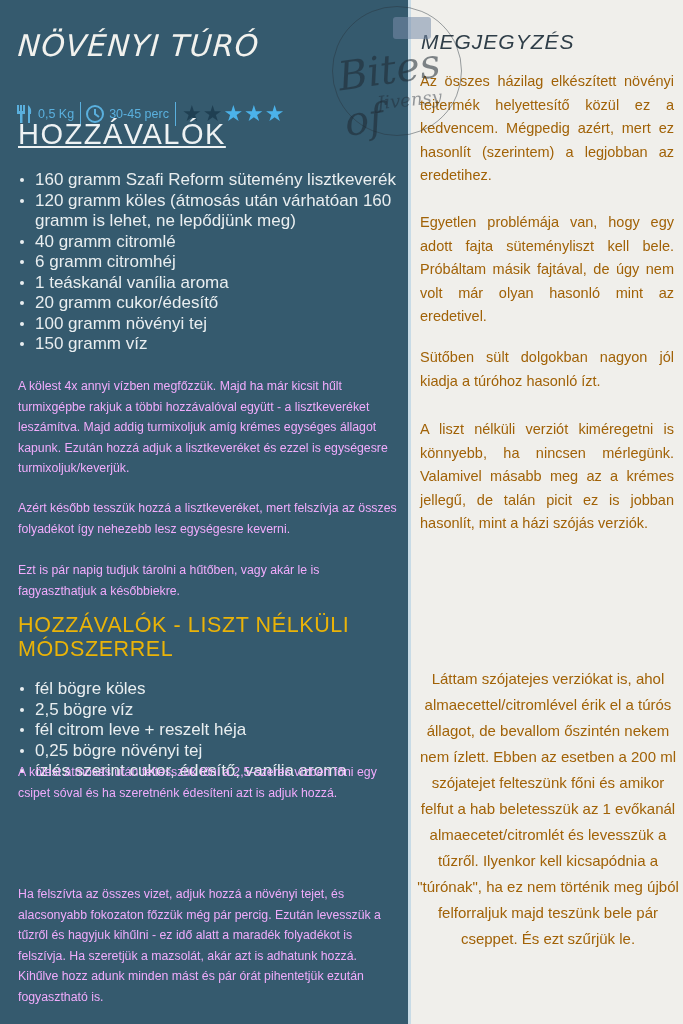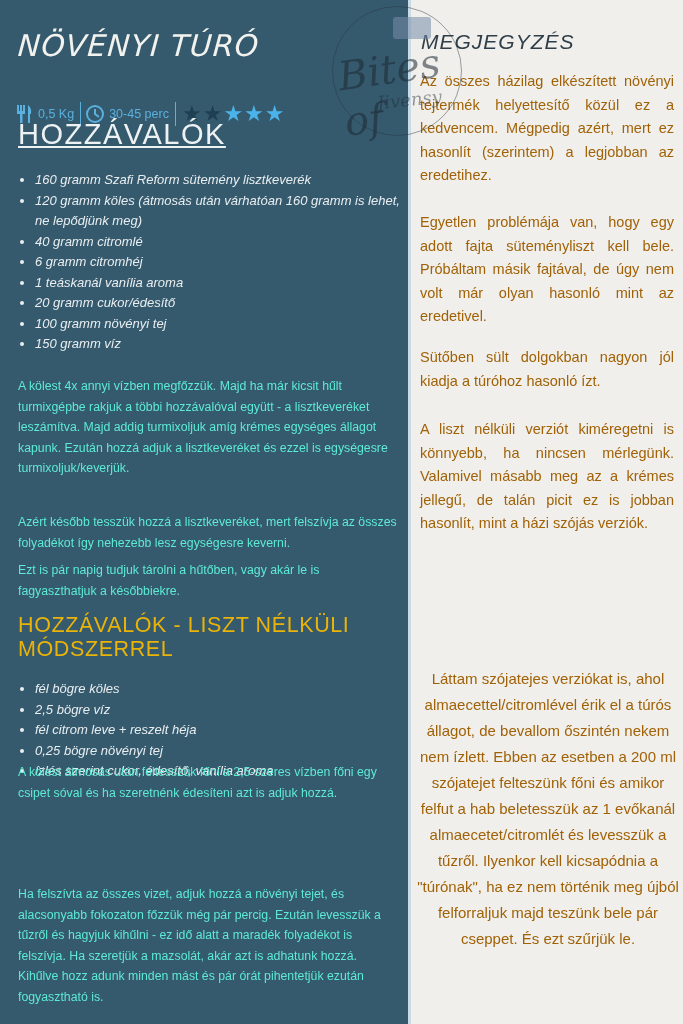--- a/index.html
+++ b/index.html
@@ -37,33 +37,33 @@
     .star { font-size: 22px; line-height: 22px; margin-right: 1px; }
     .star.off { color: #1f3f52; }
     .star.on { color: #4bb2ea; }
 
     .h-ingr {
       position: absolute; left: 18px; top: 118px;
       font-size: 29px; letter-spacing: 1.5px; color: #eef2f3; font-weight: normal; text-decoration: underline;
     }
 
     ul.ingr {
-      position: absolute; left: 18px; list-style: none; font-size: 13px; line-height: 20.5px; color: #e9eef0; font-style: italic;
+      position: absolute; left: 18px; list-style: none; font-size: 17px; line-height: 20.5px; color: #e9eef0;
     }
     ul.ingr li { position: relative; padding-left: 17px; }
     ul.ingr li::before {
       content: ""; position: absolute; left: 2px; top: 8px; width: 4px; height: 4px;
       border-radius: 50%; background: #e9eef0;
     }
     ul.ingr1 { top: 170px; width: 390px; }
     ul.ingr2 { top: 679px; width: 390px; }
 
     .para {
       position: absolute; left: 18px; width: 382px;
-      font-size: 12.3px; line-height: 20.5px; color: #5eead4;
+      font-size: 12.3px; line-height: 20.5px; color: #f0abfc;
     }
 
     .h-ingr2 {
       position: absolute; left: 18px; top: 613px; width: 380px;
       font-size: 21.5px; line-height: 24px; letter-spacing: 0.6px; color: #eab308; font-weight: normal;
     }
 
     .h-note {
       position: absolute; left: 10px; top: 30px;
       font-size: 21px; letter-spacing: 1px; color: #2f3e48; font-style: italic; font-weight: normal;
@@ -135,21 +135,21 @@
       <li>120 gramm köles (átmosás után várhatóan 160 gramm is lehet, ne lepődjünk meg)</li>
       <li>40 gramm citromlé</li>
       <li>6 gramm citromhéj</li>
       <li>1 teáskanál vanília aroma</li>
       <li>20 gramm cukor/édesítő</li>
       <li>100 gramm növényi tej</li>
       <li>150 gramm víz</li>
     </ul>
 
   <p class="para" style="top:376px;">A kölest 4x annyi vízben megfőzzük. Majd ha már kicsit hűlt turmixgépbe rakjuk a többi hozzávalóval együtt - a lisztkeveréket leszámítva. Majd addig turmixoljuk amíg krémes egységes állagot kapunk. Ezután hozzá adjuk a lisztkeveréket és ezzel is egységesre turmixoljuk/keverjük.</p>
-  <p class="para" style="top:498px;margin-top:14px;">Azért később tesszük hozzá a lisztkeveréket, mert felszívja az összes folyadékot így nehezebb lesz egységesre keverni.</p>
+  <p class="para" style="top:498px;">Azért később tesszük hozzá a lisztkeveréket, mert felszívja az összes folyadékot így nehezebb lesz egységesre keverni.</p>
   <p class="para" style="top:560px;">Ezt is pár napig tudjuk tárolni a hűtőben, vagy akár le is fagyaszthatjuk a későbbiekre.</p>
 
   <h2 class="h-ingr2">HOZZÁVALÓK - LISZT NÉLKÜLI MÓDSZERREL</h2>
 
   <ul class="ingr ingr2" id="ingr2">
       <li> fél bögre köles</li>
       <li> 2,5 bögre víz</li>
       <li>fél citrom leve + reszelt héja</li>
       <li>0,25 bögre növényi tej</li>
       <li>ízlés szerint cukor, édesítő, vanília aroma</li>

